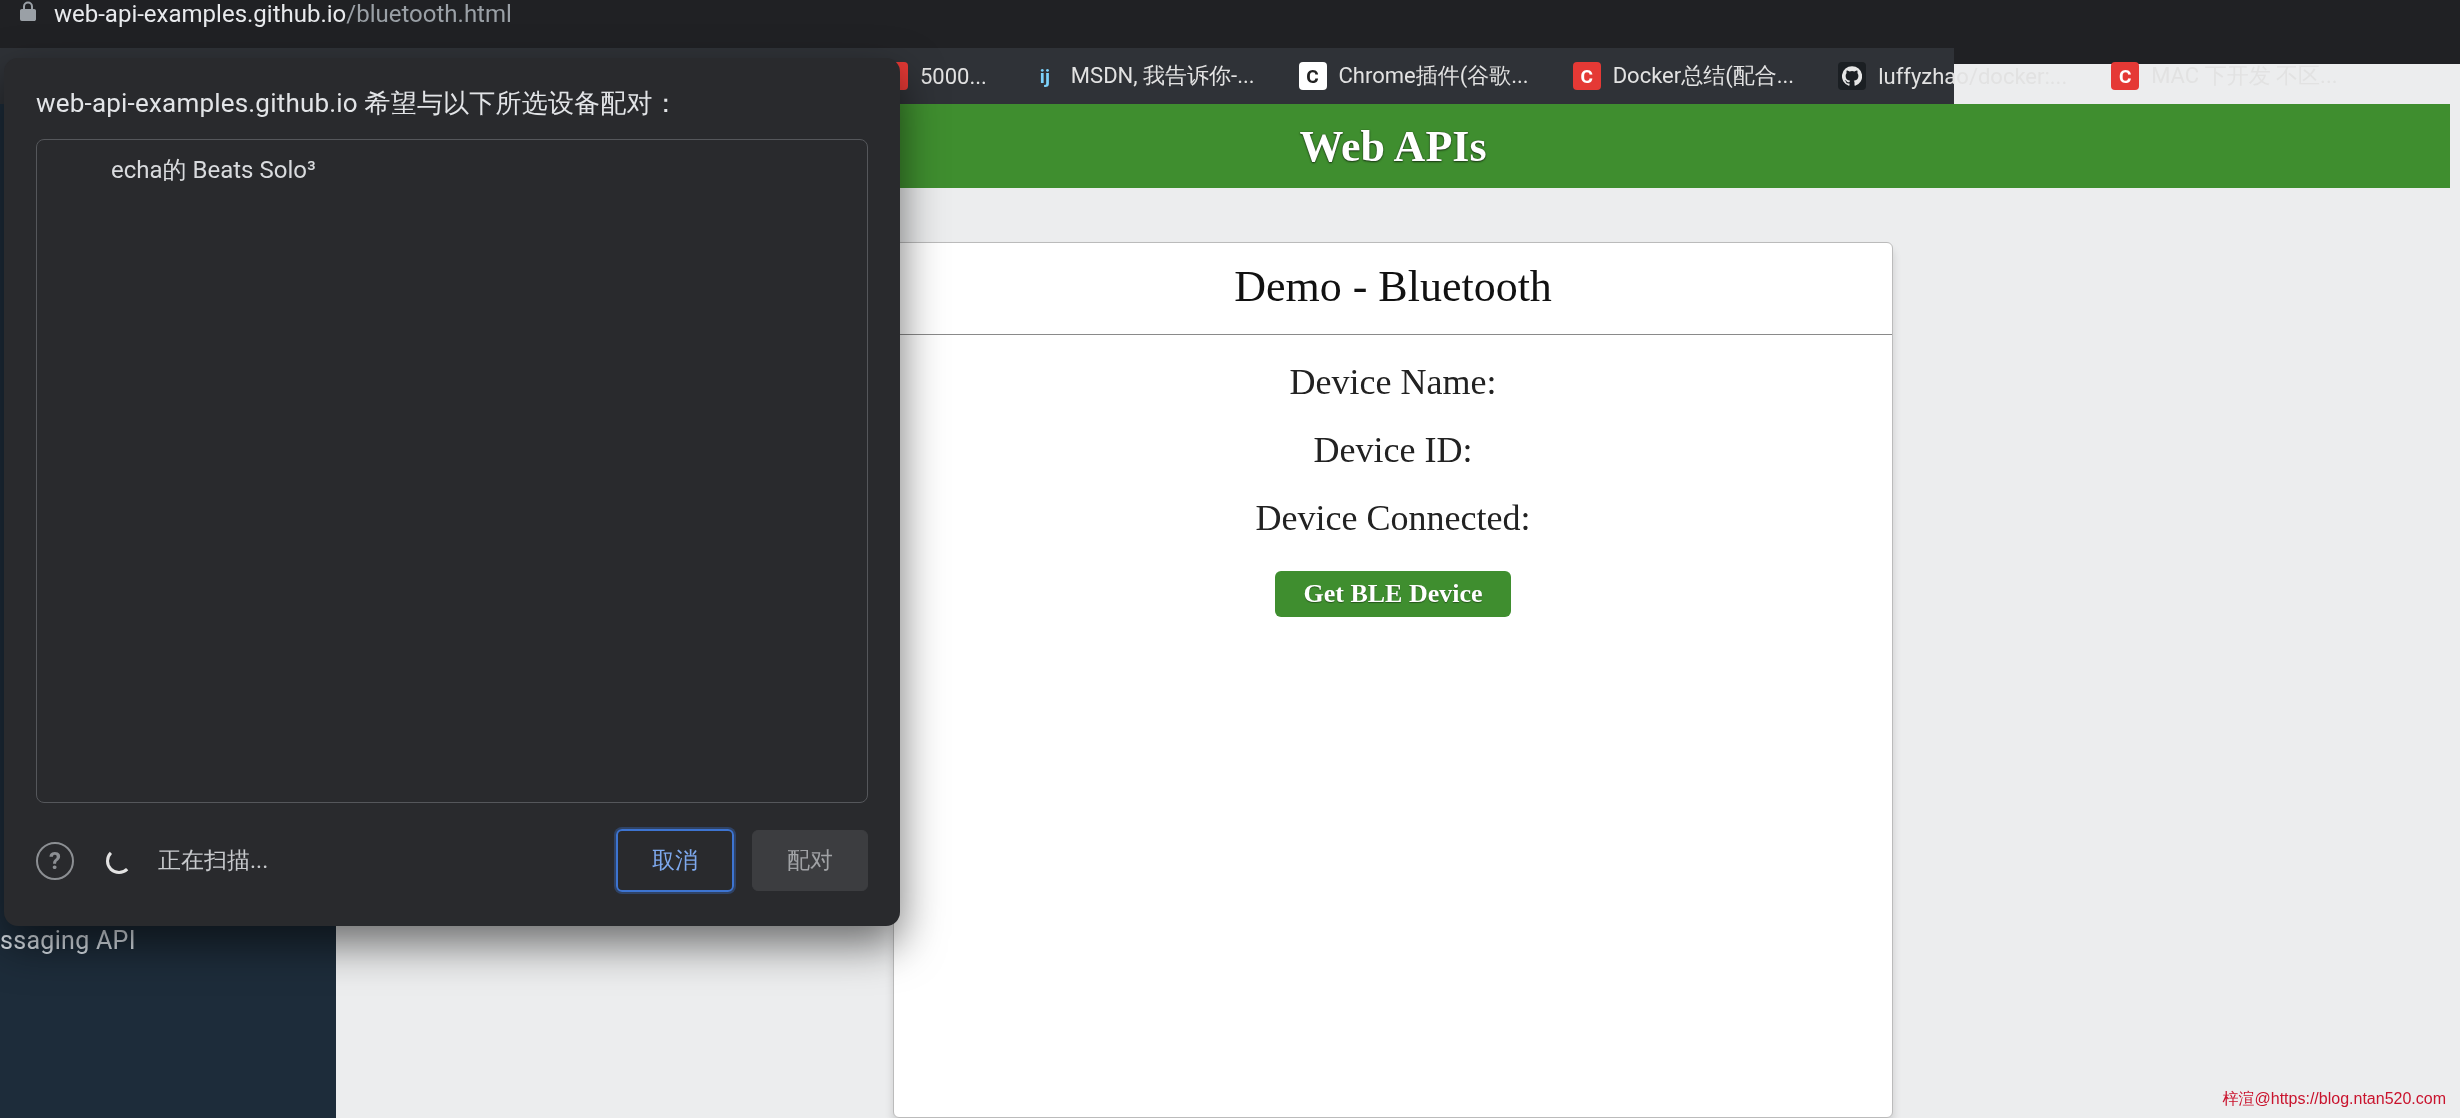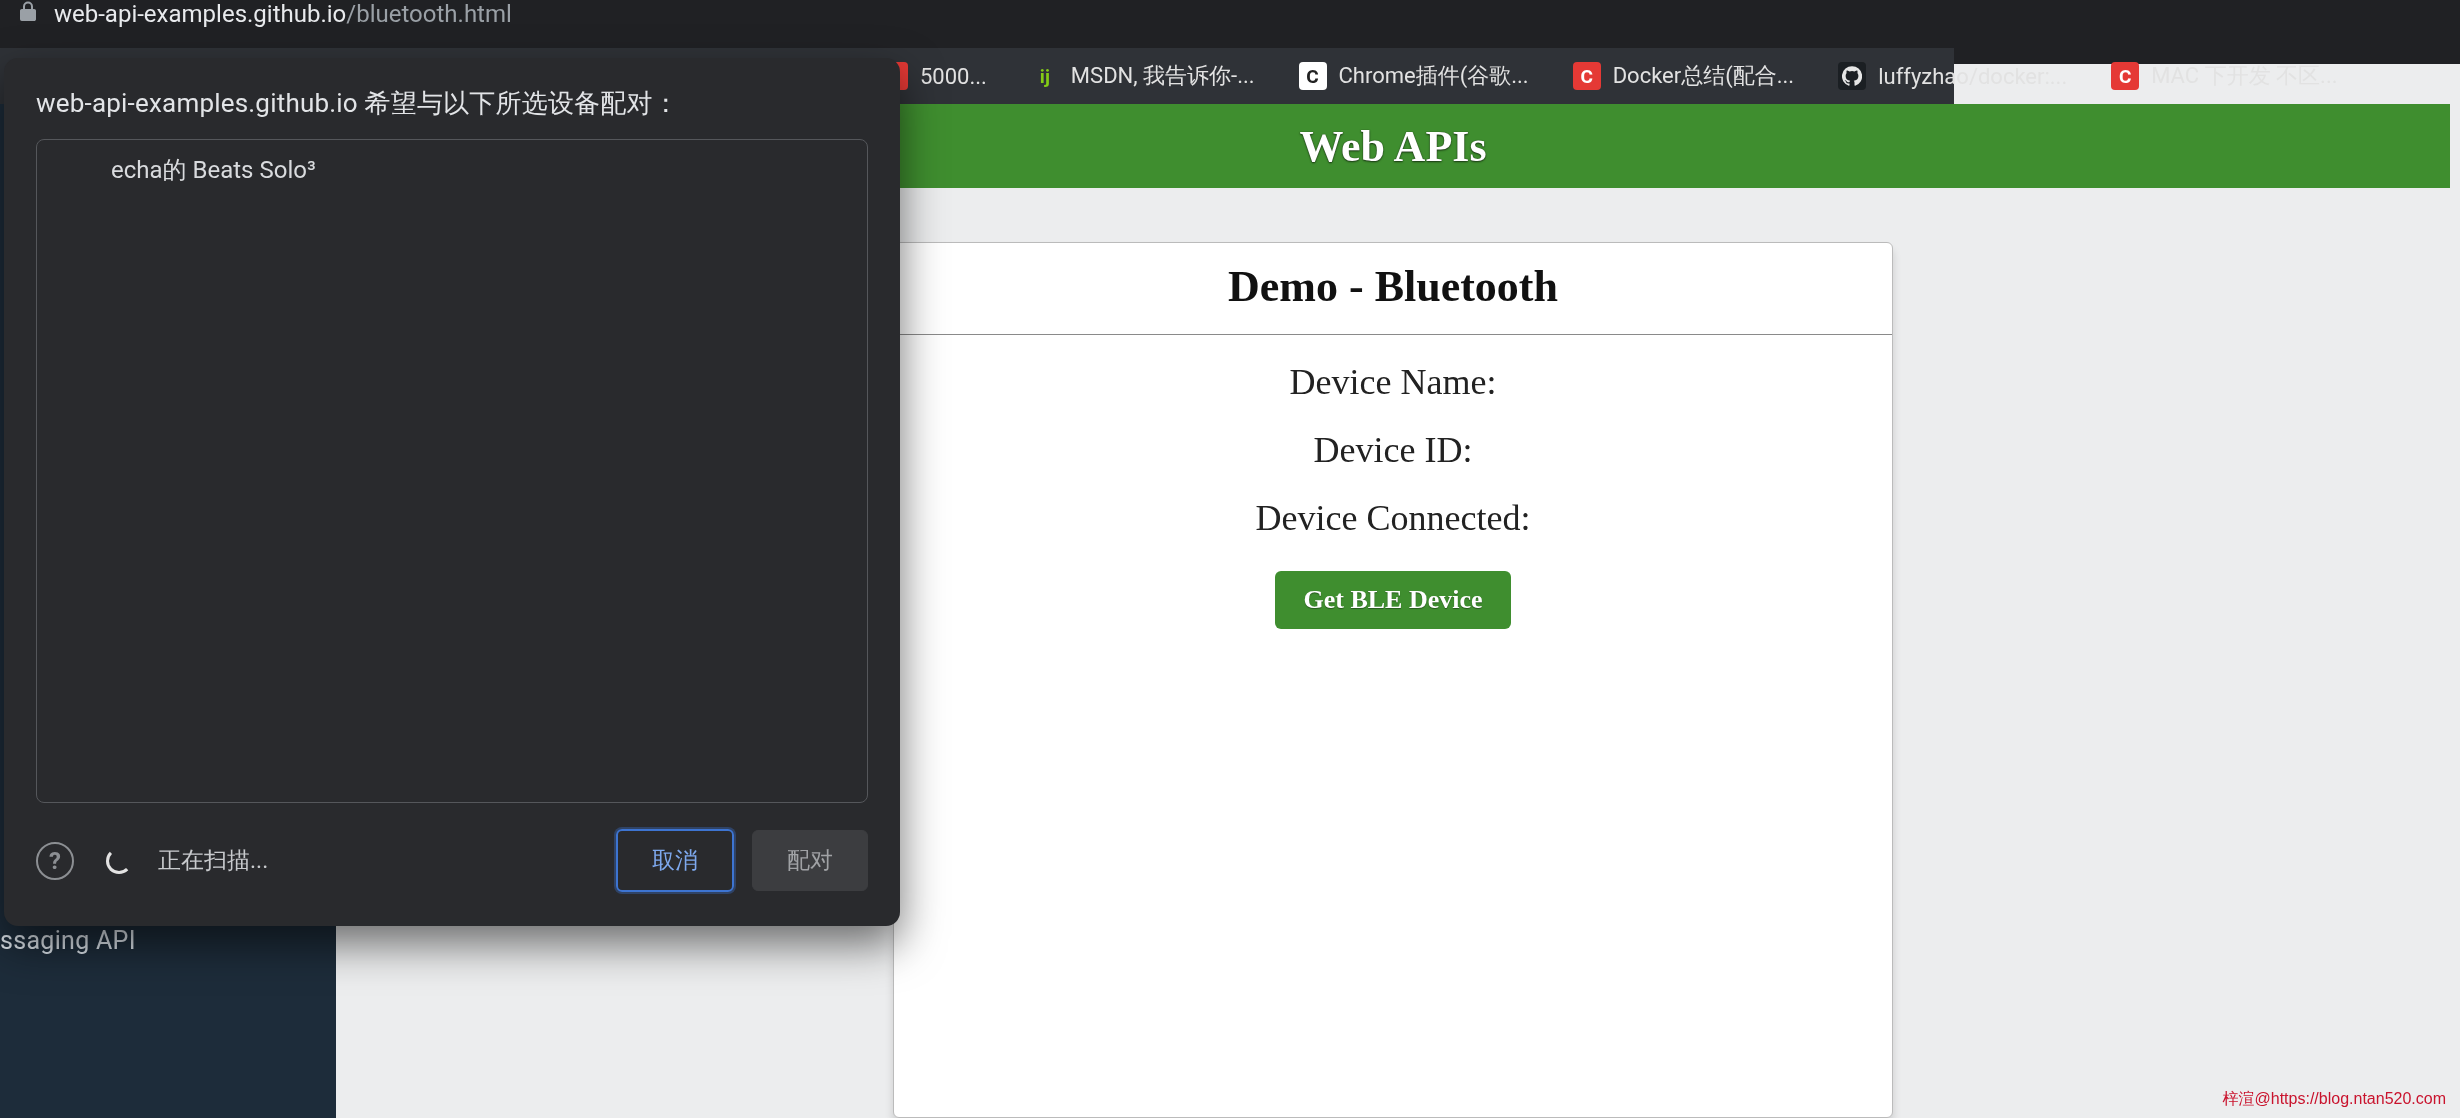--- a/index.html
+++ b/index.html
@@ -11,40 +11,40 @@
   .addr-bar .lock { width: 22px; height: 22px; margin-right: 14px; display: flex; align-items: center; justify-content: center; }
   .addr-bar .lock svg { display: block; }
   .addr-bar .host { color: #e8eaed; }
   .addr-bar .path { color: #9aa0a6; }
 
   
   .bm-bar { position: absolute; top: 48px; left: 0; width: 1954px; height: 56px; background: #2f3237; display: flex; align-items: center; padding-left: 880px; gap: 44px; font-size: 22px; color: #e2e2e2; white-space: nowrap; }
   .bm { display: flex; align-items: center; gap: 12px; cursor: pointer; }
   .bm .favicon { width: 28px; height: 28px; border-radius: 4px; display: flex; align-items: center; justify-content: center; font-size: 19px; font-weight: 700; }
   .fav-red    { background: #e53935; color: #fff; }
-  .fav-orange { background: transparent; color: #84cc16; font-weight: 800; }
+  .fav-orange { background: transparent; color: #7dd3fc; font-weight: 800; }
   .fav-white  { background: #fff; color: #222; }
   .fav-dark   { background: #1b1f23; color: #eee; border-radius: 50%; }
 
   
   .sidebar { position: absolute; top: 104px; left: 0; width: 336px; height: 1014px; background: #1d2c3a; color: #e8eaed; font-size: 26px; }
   .sidebar-item { position: absolute; left: 0; bottom: 154px; height: 48px; display:flex; align-items:center; padding-left: 0; color:#dce3ea; font-size:25px; letter-spacing:.3px;}
 
   
   .page-header { position: absolute; top: 104px; left: 336px; right: 10px; height: 84px; background: #3f8e2f; display: flex; align-items: center; justify-content: center; }
   .page-header .title { color: #fff; font-family: "Roboto Slab", Georgia, "Times New Roman", serif; font-weight: 800; font-size: 44px; text-shadow: 0 1px 2px rgba(0,0,0,.6), 0 0 1px rgba(0,0,0,.6); }
 
   
   .content { position: absolute; top: 188px; left: 336px; right: 10px; bottom: 0; display:flex; justify-content:center; padding-top: 54px; }
   .card { width: 1000px; background: #fff; border:1px solid #bbb; border-radius: 6px; box-shadow: 0 7px 8px rgba(0,0,0,.14); overflow:hidden; }
-  .card-title { font-family: "Roboto Slab", Georgia, "Times New Roman", serif; font-weight: 700; font-size: 44px; text-align: center; padding: 18px 0 22px; color:#111; }
+  .card-title { font-family: "Roboto Slab", Georgia, "Times New Roman", serif; font-weight: 400; font-size: 44px; text-align: center; padding: 18px 0 22px; color:#111; }
   .card-hr { border:0; border-top:1px solid #8a8a8a; }
   .info { font-family: "Roboto Slab", Georgia, "Times New Roman", serif; font-size: 36px; color:#222; text-align:center; margin-top: 26px; }
   .btn-row { text-align:center; margin: 32px 0 28px; }
-  .ble-btn { display:inline-block; background:#3f8e2f; color:#fff; font-weight:900; font-size:26px; padding:14px 28px; border-radius:6px; border:none; cursor:pointer; font-family:"Roboto Slab", Georgia, serif; text-shadow: 0 1px 1px rgba(0,0,0,.4); }
+  .ble-btn { display:inline-block; background:#3f8e2f; color:#fff; font-weight:900; font-size:26px; padding:8px 28px; border-radius:6px; border:none; cursor:pointer; font-family:"Roboto Slab", Georgia, serif; text-shadow: 0 1px 1px rgba(0,0,0,.4); }
 
   
   .dialog { position: absolute; top: 58px; left: 4px; width: 896px; height: 868px; background: #292a2d; border-radius: 14px; box-shadow: 0 18px 44px rgba(0,0,0,.55); color:#e2e4e7; display:flex; flex-direction:column; padding: 28px 32px 34px; }
   .dialog .prompt { font-size: 26px; margin-bottom: 18px; letter-spacing:.2px; }
   .device-list { flex: 1; border:1px solid #55575b; border-radius:8px; background:#292a2d; overflow:auto; }
   .device-row { font-size: 24px; padding: 14px 22px 14px 74px; color:#d9dbde; cursor:pointer; }
   .dialog-footer { display:flex; align-items:center; margin-top: 26px; }
   .help-icon { width:38px; height:38px; border:2.5px solid #8c8f93; border-radius:50%; display:flex; align-items:center; justify-content:center; color:#8c8f93; font-size:24px; font-weight:700; margin-right: 32px; cursor:pointer;}
   .spinner { width:26px; height:26px; border:3px solid transparent; border-bottom-color:#e3e3e3; border-left-color:#e3e3e3; border-radius:50%; margin-right: 26px; animation: sp 1s linear infinite;}
   @keyframes sp { to { transform: rotate(360deg);} }

